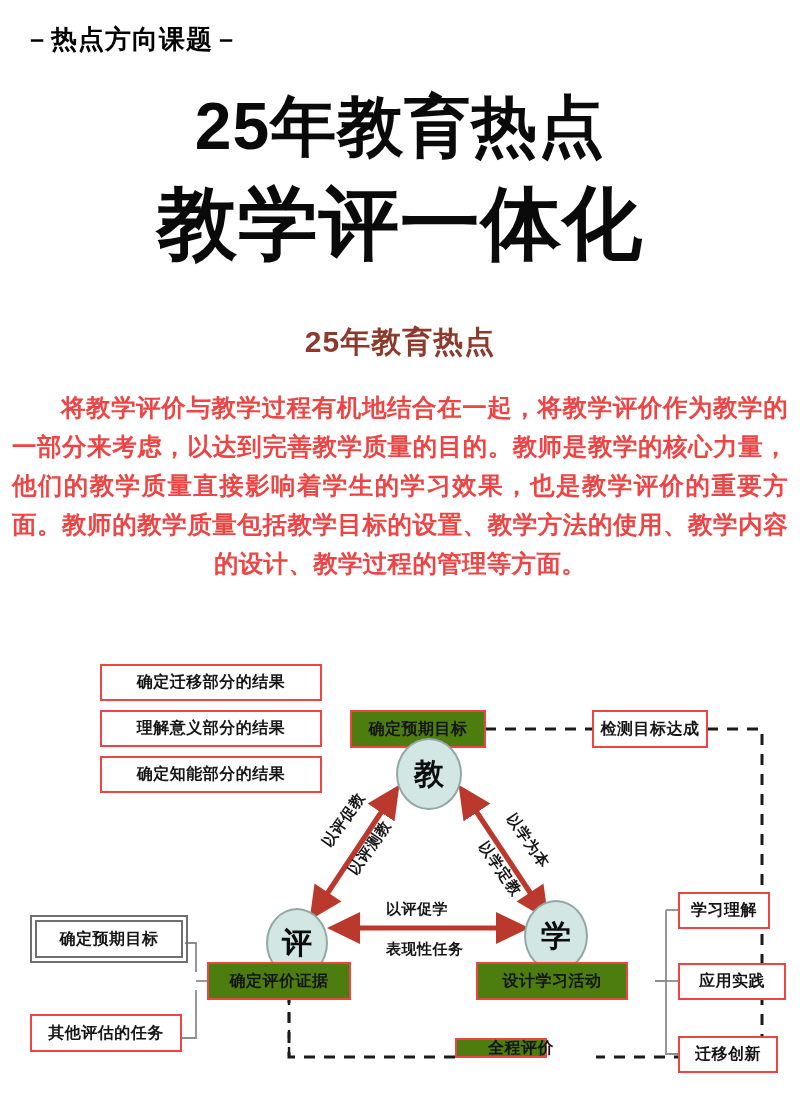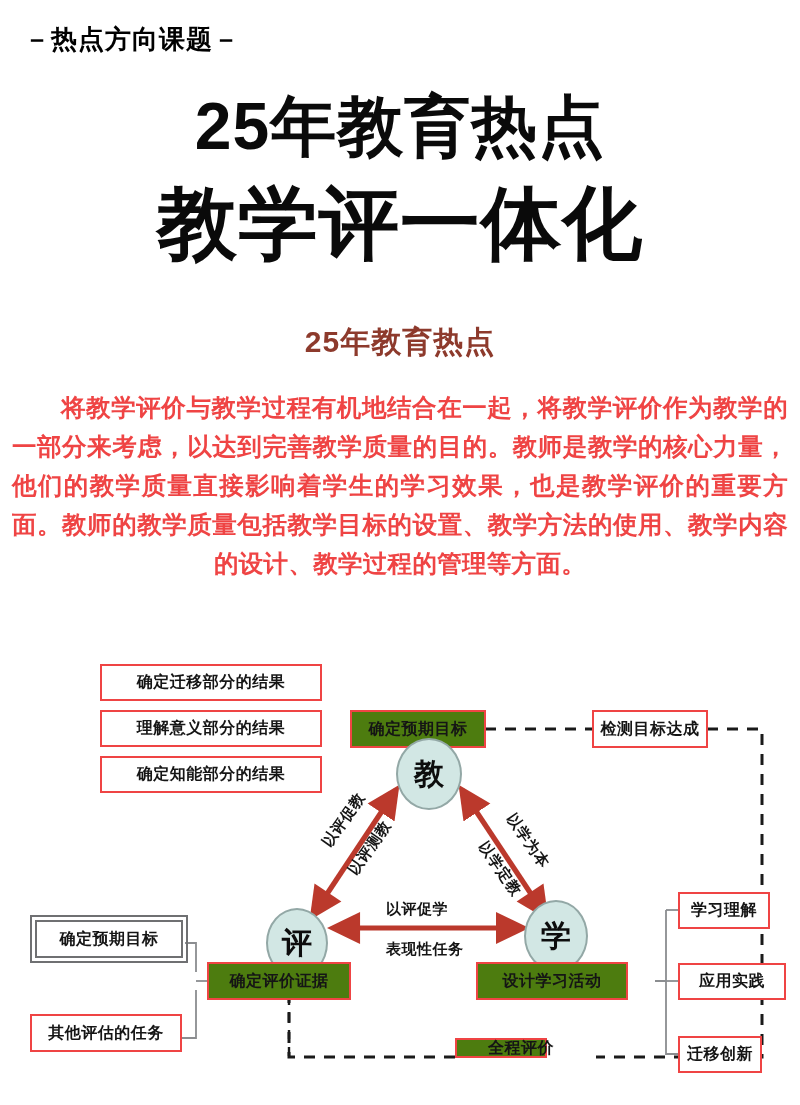--- a/index.html
+++ b/index.html
@@ -217,17 +217,17 @@
   <div class="edge-label" style="left:386px; top:302px;">表现性任务</div>
 
   <div class="nodebox double" style="left:35px; top:282px; width:148px; height:38px;">确定预期目标</div>
   <div class="nodebox" style="left:30px; top:376px; width:152px; height:38px;">其他评估的任务</div>
 
   <div class="nodebox shaded" style="left:207px; top:324px; width:144px; height:38px;">确定评价证据</div>
 
   <div class="nodebox shaded" style="left:476px; top:324px; width:152px; height:38px;">设计学习活动</div>
   <div class="nodebox" style="left:678px; top:254px; width:92px; height:37px;">学习理解</div>
   <div class="nodebox" style="left:678px; top:325px; width:108px; height:37px;">应用实践</div>
-  <div class="nodebox" style="left:678px; top:398px; width:84px; height:37px;">迁移创新</div>
+  <div class="nodebox" style="left:678px; top:398px; width:100px; height:37px;">迁移创新</div>
 
   <div class="nodebox shaded" style="left:455px; top:400px; width:92px; height:20px;padding-left:40px;">全程评价</div>
 
 </div>
 
 </body></html>

